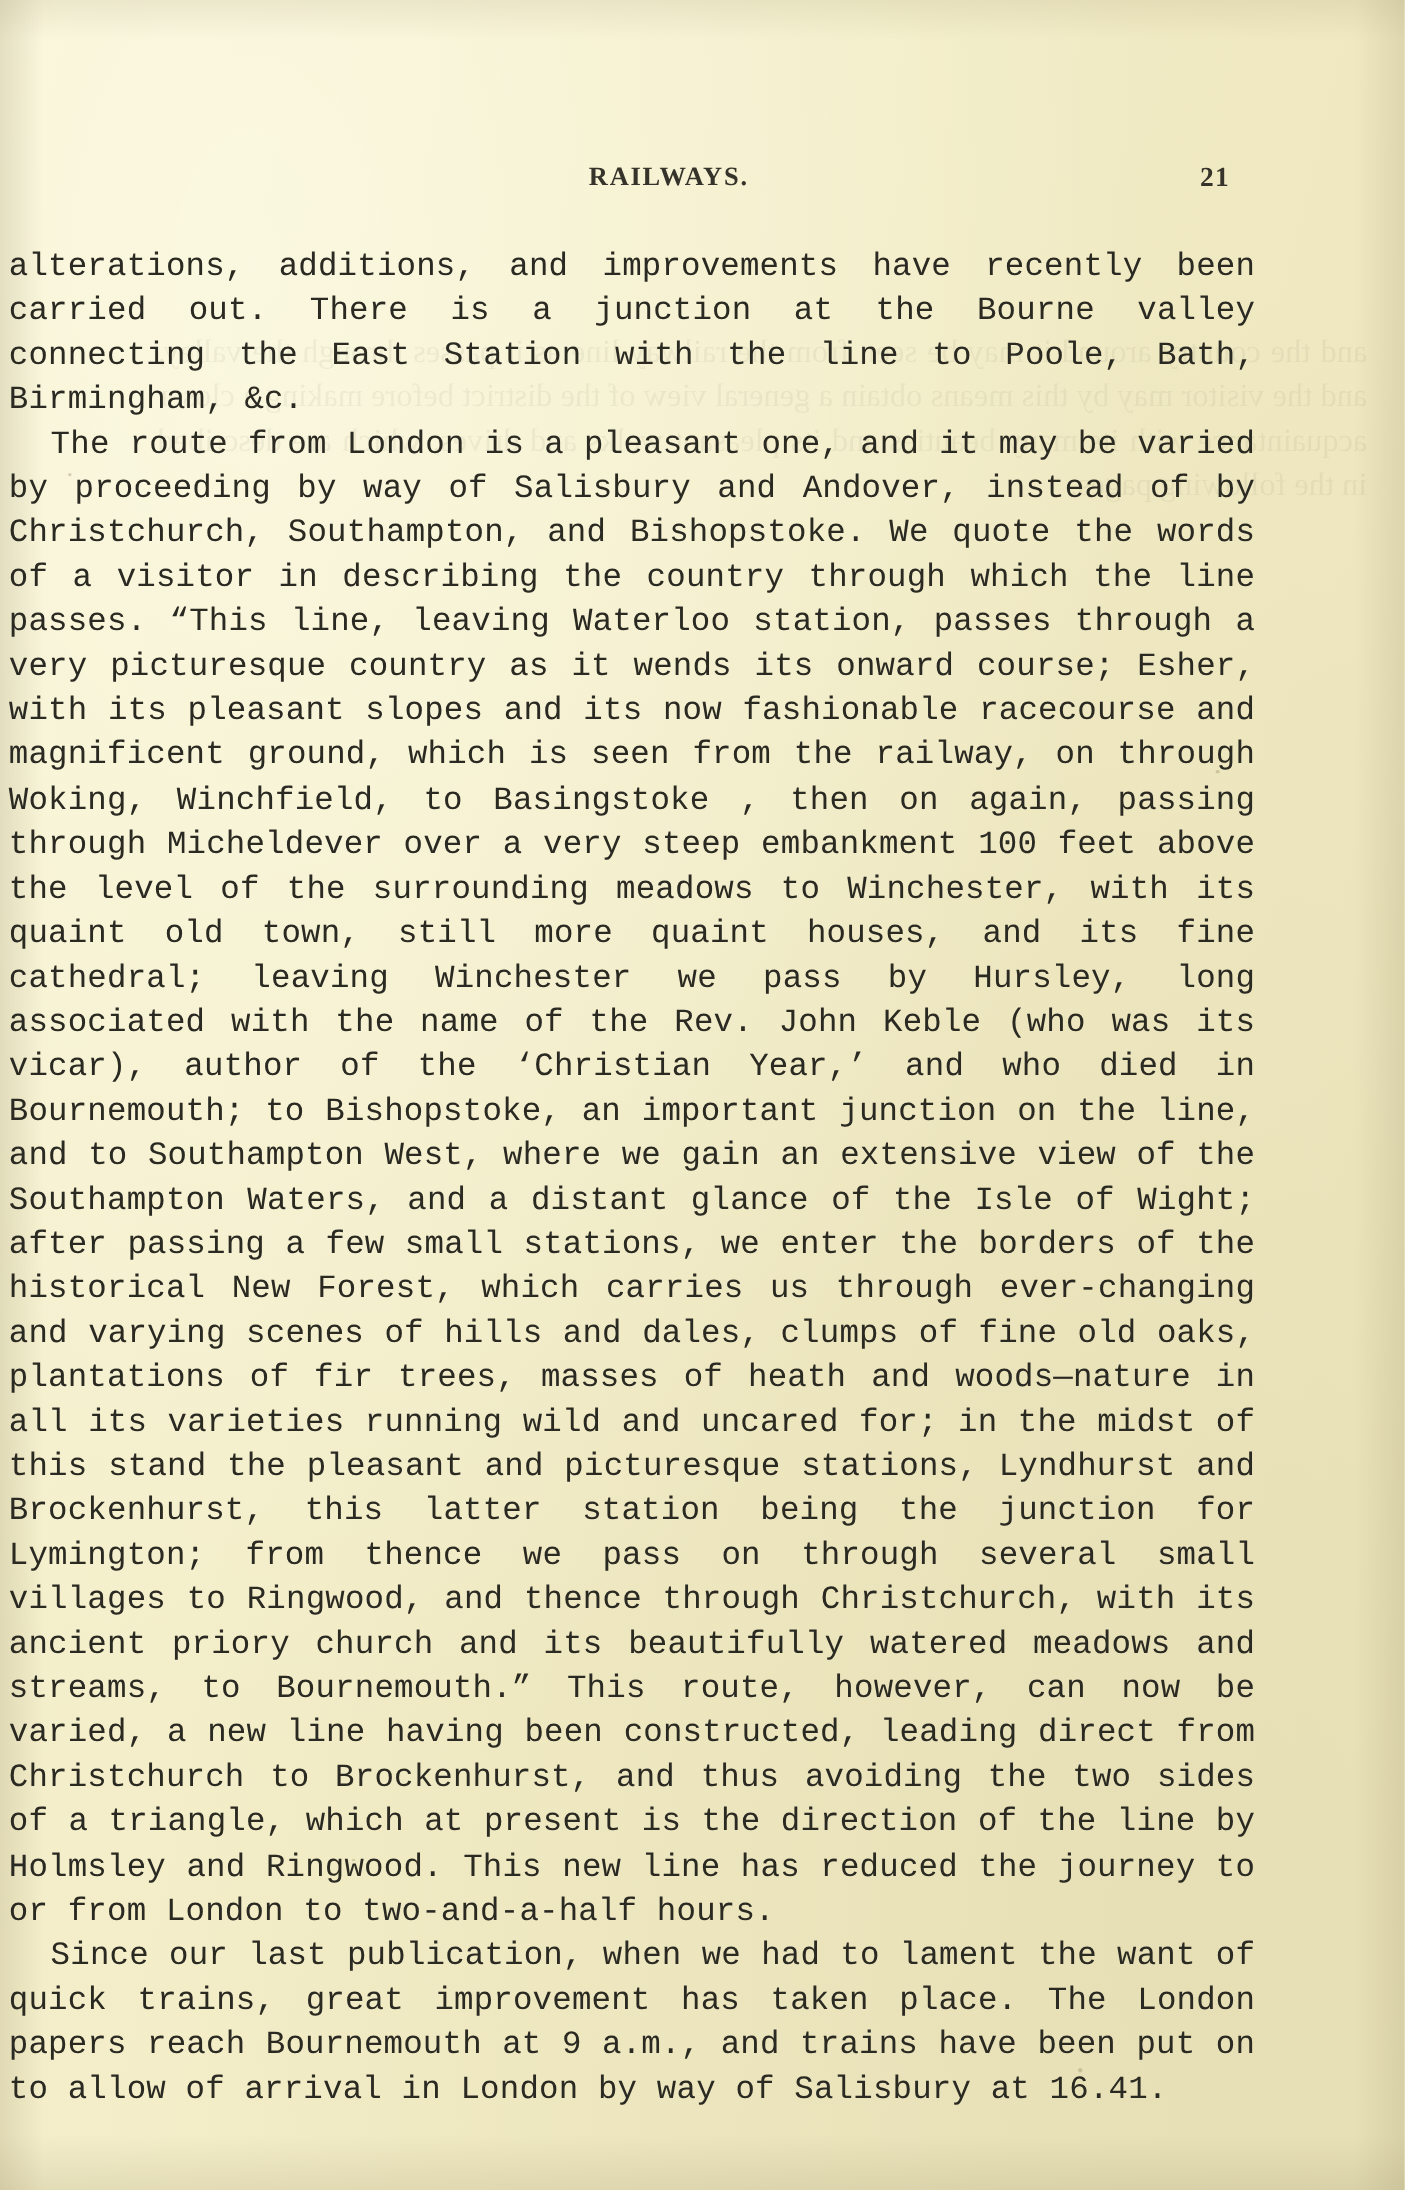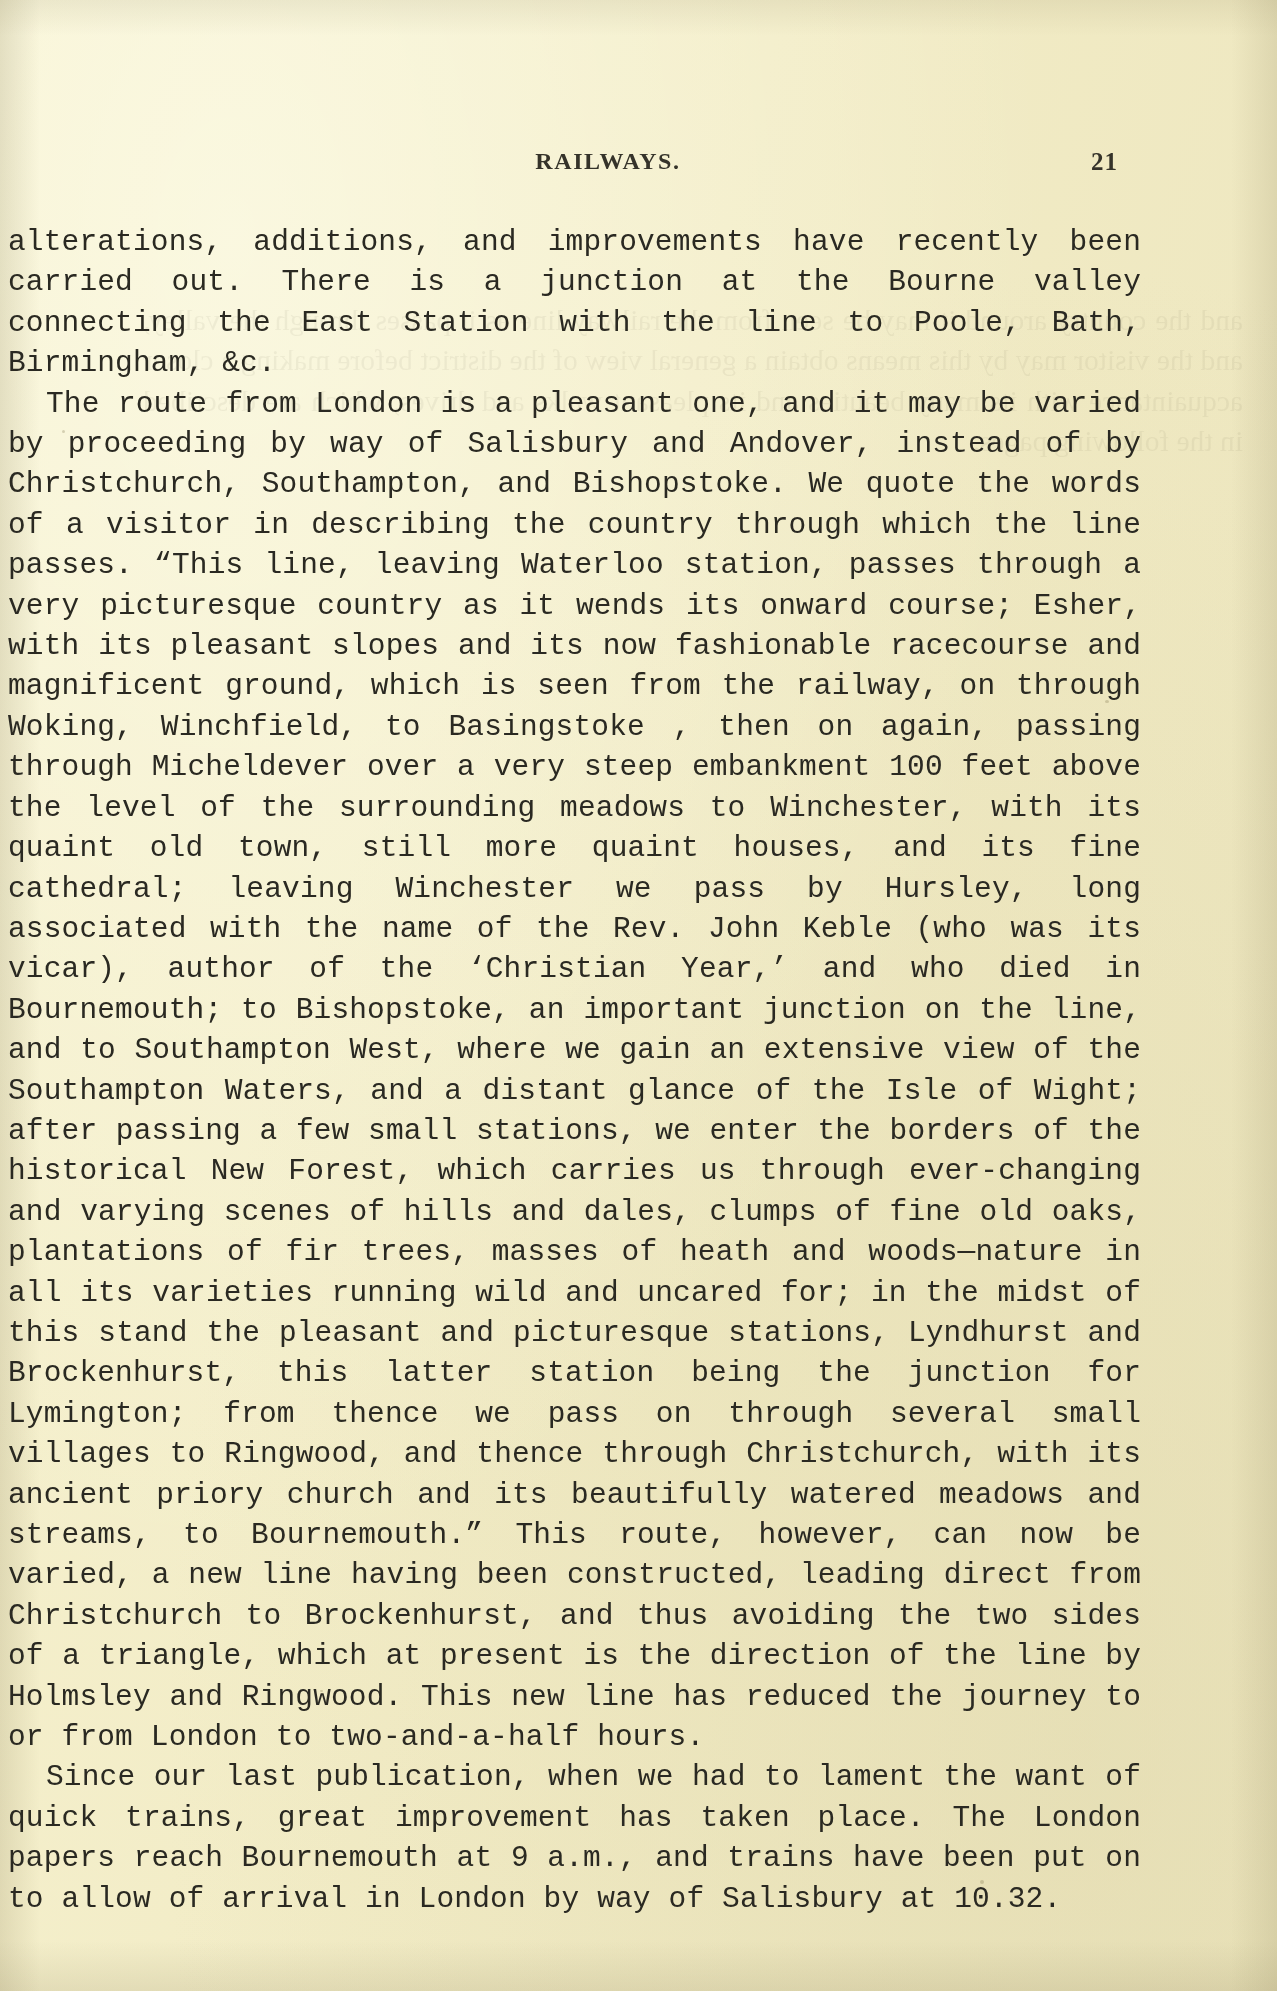--- a/index.html
+++ b/index.html
@@ -131,21 +131,21 @@
   <div class="content">
 
     <div class="header">
       <div class="running-head">RAILWAYS.</div>
       <div class="folio">21</div>
     </div>
 
     <div class="body-text">
       <p>alterations, additions, and improvements have recently been carried out.   There is a junction at the Bourne valley connecting the East Station with the line to Poole, Bath, Birmingham, &amp;c.</p>
       <p class="indent">The route from London is a pleasant one, and it may be varied by proceeding by way of Salisbury and Andover, instead of by Christchurch, Southampton, and Bishopstoke.   We quote the words of a visitor in describing the country through which the line passes. “This line, leaving Waterloo station, passes through a very picturesque country as it wends its onward course; Esher, with its pleasant slopes and its now fashionable racecourse and magnificent ground, which is seen from the railway, on through Woking, Winchfield, to Basingstoke , then on again, passing through Micheldever over a very steep embankment 100 feet above the level of the surrounding meadows to Winchester, with its quaint old town, still more quaint houses, and its fine cathedral; leaving Winchester we pass by Hursley, long associated with the name of the Rev. John Keble (who was its vicar), author of the ‘Christian Year,’ and who died in Bournemouth; to Bishopstoke, an important junction on the line, and to Southampton West, where we gain an extensive view of the Southampton Waters, and a distant glance of the Isle of Wight; after passing a few small stations, we enter the borders of the historical New Forest, which carries us through ever-changing and varying scenes of hills and dales, clumps of fine old oaks, plantations of fir trees, masses of heath and woods—nature in all its varieties running wild and uncared for; in the midst of this stand the pleasant and picturesque stations, Lyndhurst and Brockenhurst, this latter station being the junction for Lymington; from thence we pass on through several small villages to Ringwood, and thence through Christchurch, with its ancient priory church and its beautifully watered meadows and streams, to Bournemouth.”    This route, however, can now be varied, a new line having been constructed, leading direct from Christchurch to Brockenhurst, and thus avoiding the two sides of a triangle, which at present is the direction of the line by Holmsley and Ringwood.   This new line has reduced the journey to or from London to two-and-a-half hours.</p>
-      <p class="indent">Since our last publication, when we had to lament the want of quick trains, great improvement has taken place.   The London papers reach Bournemouth at 9 a.m., and trains have been put on to allow of arrival in London by way of Salisbury at 10.32.</p>
+      <p class="indent">Since our last publication, when we had to lament the want of quick trains, great improvement has taken place.   The London papers reach Bournemouth at 9 a.m., and trains have been put on to allow of arrival in London by way of Salisbury at 16.41.</p>
     </div>
 
   </div>
 
   <span class="speck" style="left:62px; top:430px; width:3px; height:3px;"></span>
   <span class="speck" style="left:1105px; top:700px; width:4px; height:3px;"></span>
   <span class="speck" style="left:320px; top:1690px; width:3px; height:2px;"></span>
   <span class="speck" style="left:980px; top:1880px; width:4px; height:4px;"></span>
 
 </div>

